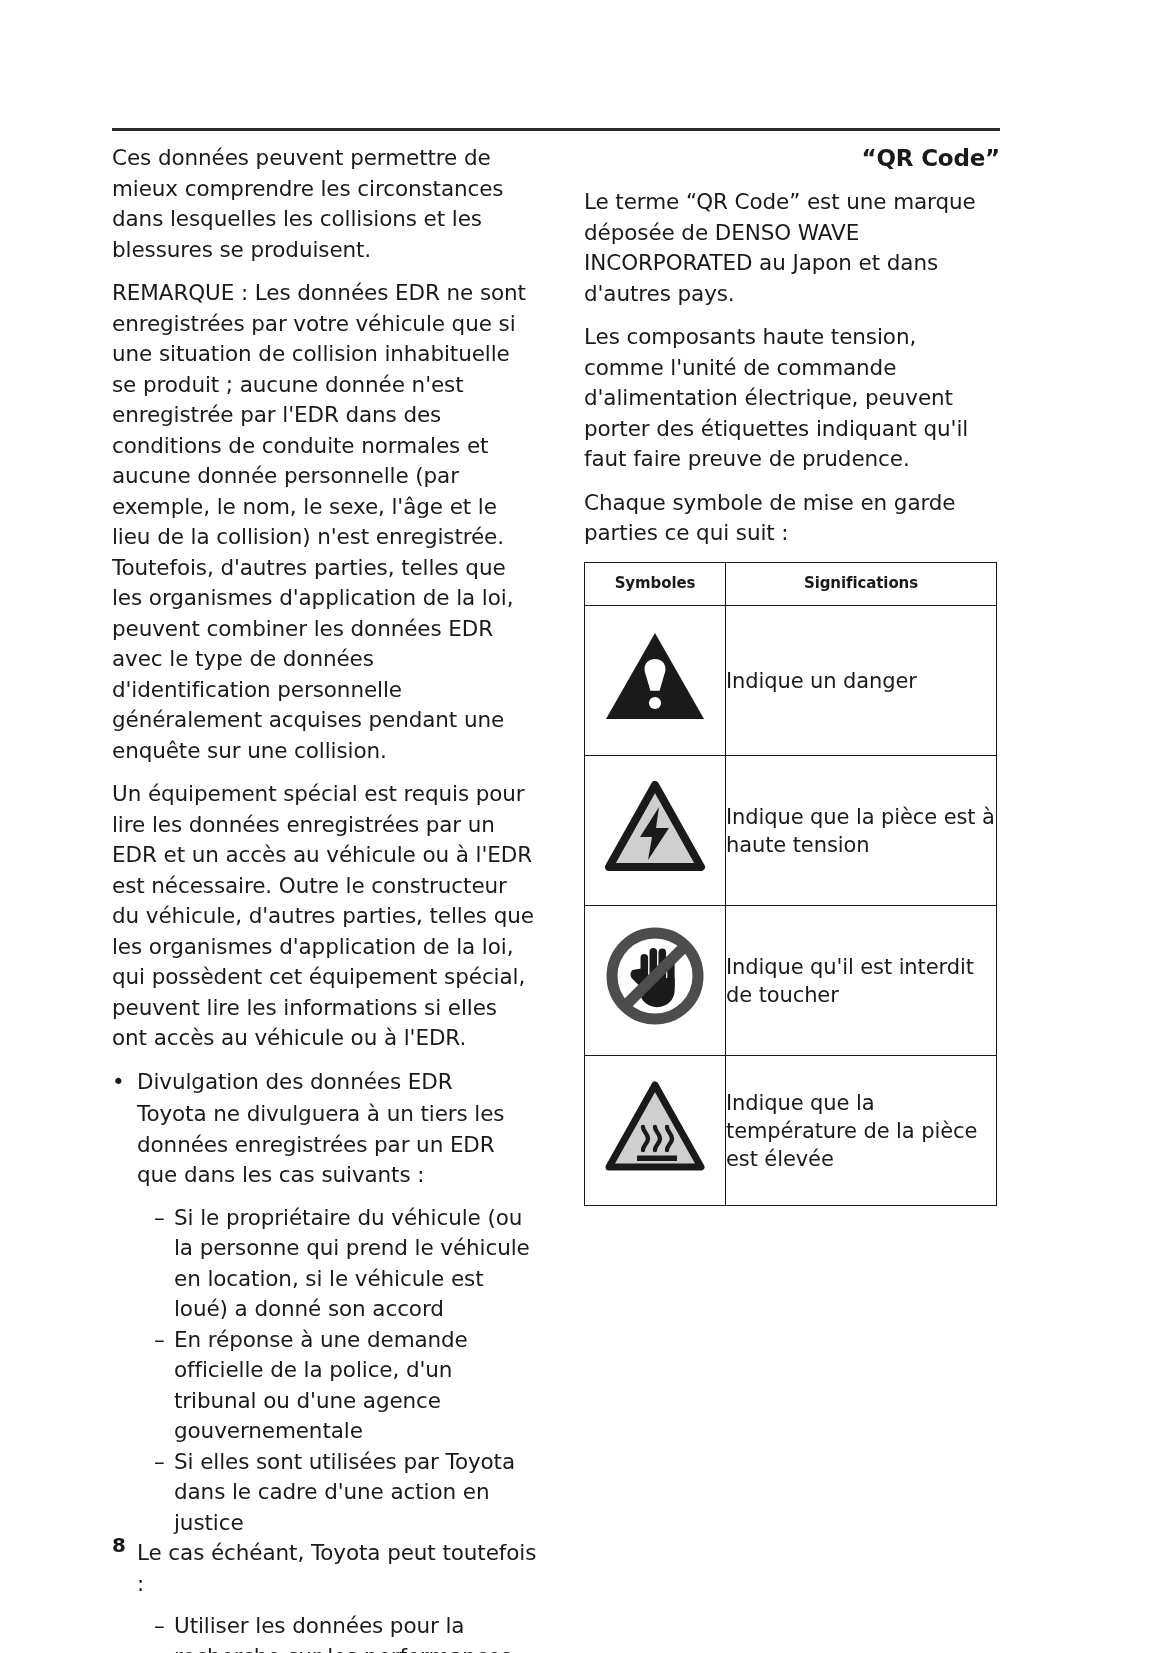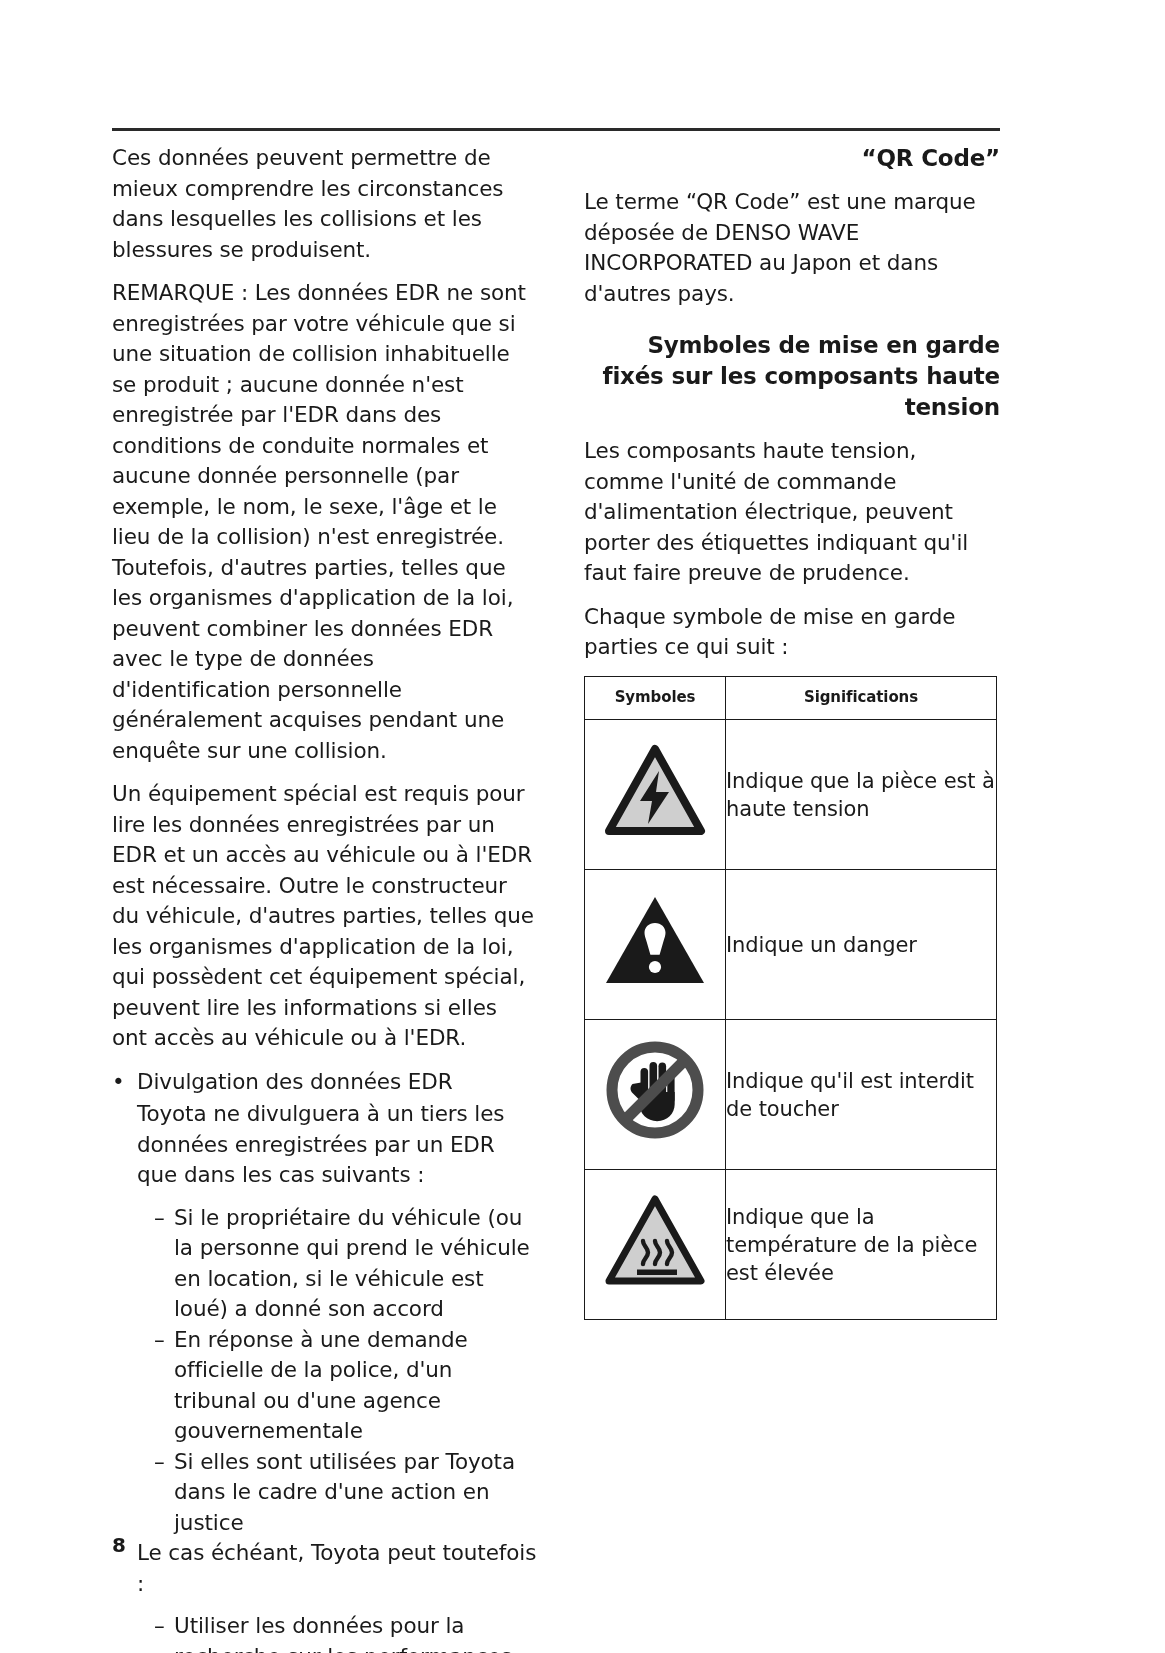--- a/index.html
+++ b/index.html
@@ -174,67 +174,66 @@
     </div>
 
   </div>
 
   <div class="col col-right">
 
     <h2>“QR Code”</h2>
 
     <p>Le terme “QR Code” est une marque déposée de DENSO WAVE INCORPORATED au Japon et dans d'autres pays.</p>
 
-    <h2 class="spaced-above">Symboles de mise en garde fixés sur les composants haute tension</h2>
 
     <p>Les composants haute tension, comme l'unité de commande d'alimentation électrique, peuvent porter des étiquettes indiquant qu'il faut faire preuve de prudence.</p>
 
     <p>Chaque symbole de mise en garde parties ce qui suit :</p>
 
     <table class="symbol-table">
       <colgroup>
         <col class="c-sym">
         <col class="c-sig">
       </colgroup>
       <thead>
         <tr>
           <th>Symboles</th>
           <th>Significations</th>
         </tr>
       </thead>
       <tbody>
-
-        <tr>
-          <td class="sym-cell">
-            <span class="icon-wrap">
-              <svg width="102" height="92" viewBox="0 0 102 92" aria-hidden="true">
-                <path d="M51 5 L97 87 L5 87 Z" fill="#cfcfcf" stroke="#1a1a1a" stroke-width="8" stroke-linejoin="round"></path>
-                <path d="M55 27 L36 57 L48 57 L44 80 L65 48 L52 48 Z" fill="#1a1a1a"></path>
-              </svg>
-            </span>
-          </td>
-          <td class="sig-cell">Indique que la pièce est à haute tension</td>
-        </tr>
 
         <tr>
           <td class="sym-cell">
             <span class="icon-wrap">
               <svg width="104" height="92" viewBox="0 0 104 92" aria-hidden="true">
                 <path d="M52 3 L101 89 L3 89 Z" fill="#1a1a1a"></path>
                 <path d="M52 29
                          c-6.2 0 -10.5 4.3 -10.5 9.8
                          c0 3.0 1.0 5.0 2.3 9.4
                          l3.6 12.6 h9.2 l3.6 -12.6
                          c1.3 -4.4 2.3 -6.4 2.3 -9.4
                          c0 -5.5 -4.3 -9.8 -10.5 -9.8 z" fill="#ffffff"></path>
                 <circle cx="52" cy="73" r="6.1" fill="#ffffff"></circle>
               </svg>
             </span>
           </td>
           <td class="sig-cell">Indique un danger</td>
+        </tr>
+
+        <tr>
+          <td class="sym-cell">
+            <span class="icon-wrap">
+              <svg width="102" height="92" viewBox="0 0 102 92" aria-hidden="true">
+                <path d="M51 5 L97 87 L5 87 Z" fill="#cfcfcf" stroke="#1a1a1a" stroke-width="8" stroke-linejoin="round"></path>
+                <path d="M55 27 L36 57 L48 57 L44 80 L65 48 L52 48 Z" fill="#1a1a1a"></path>
+              </svg>
+            </span>
+          </td>
+          <td class="sig-cell">Indique que la pièce est à haute tension</td>
         </tr>
 
         <tr>
           <td class="sym-cell">
             <span class="icon-wrap">
               <svg width="100" height="100" viewBox="0 0 100 100" aria-hidden="true">
                 <g fill="#1a1a1a">
                   <rect x="35.5" y="28" width="7.6" height="34" rx="3.8"></rect>
                   <rect x="44.5" y="22" width="7.6" height="40" rx="3.8"></rect>
                   <rect x="53.5" y="22.5" width="7.6" height="40" rx="3.8"></rect>

